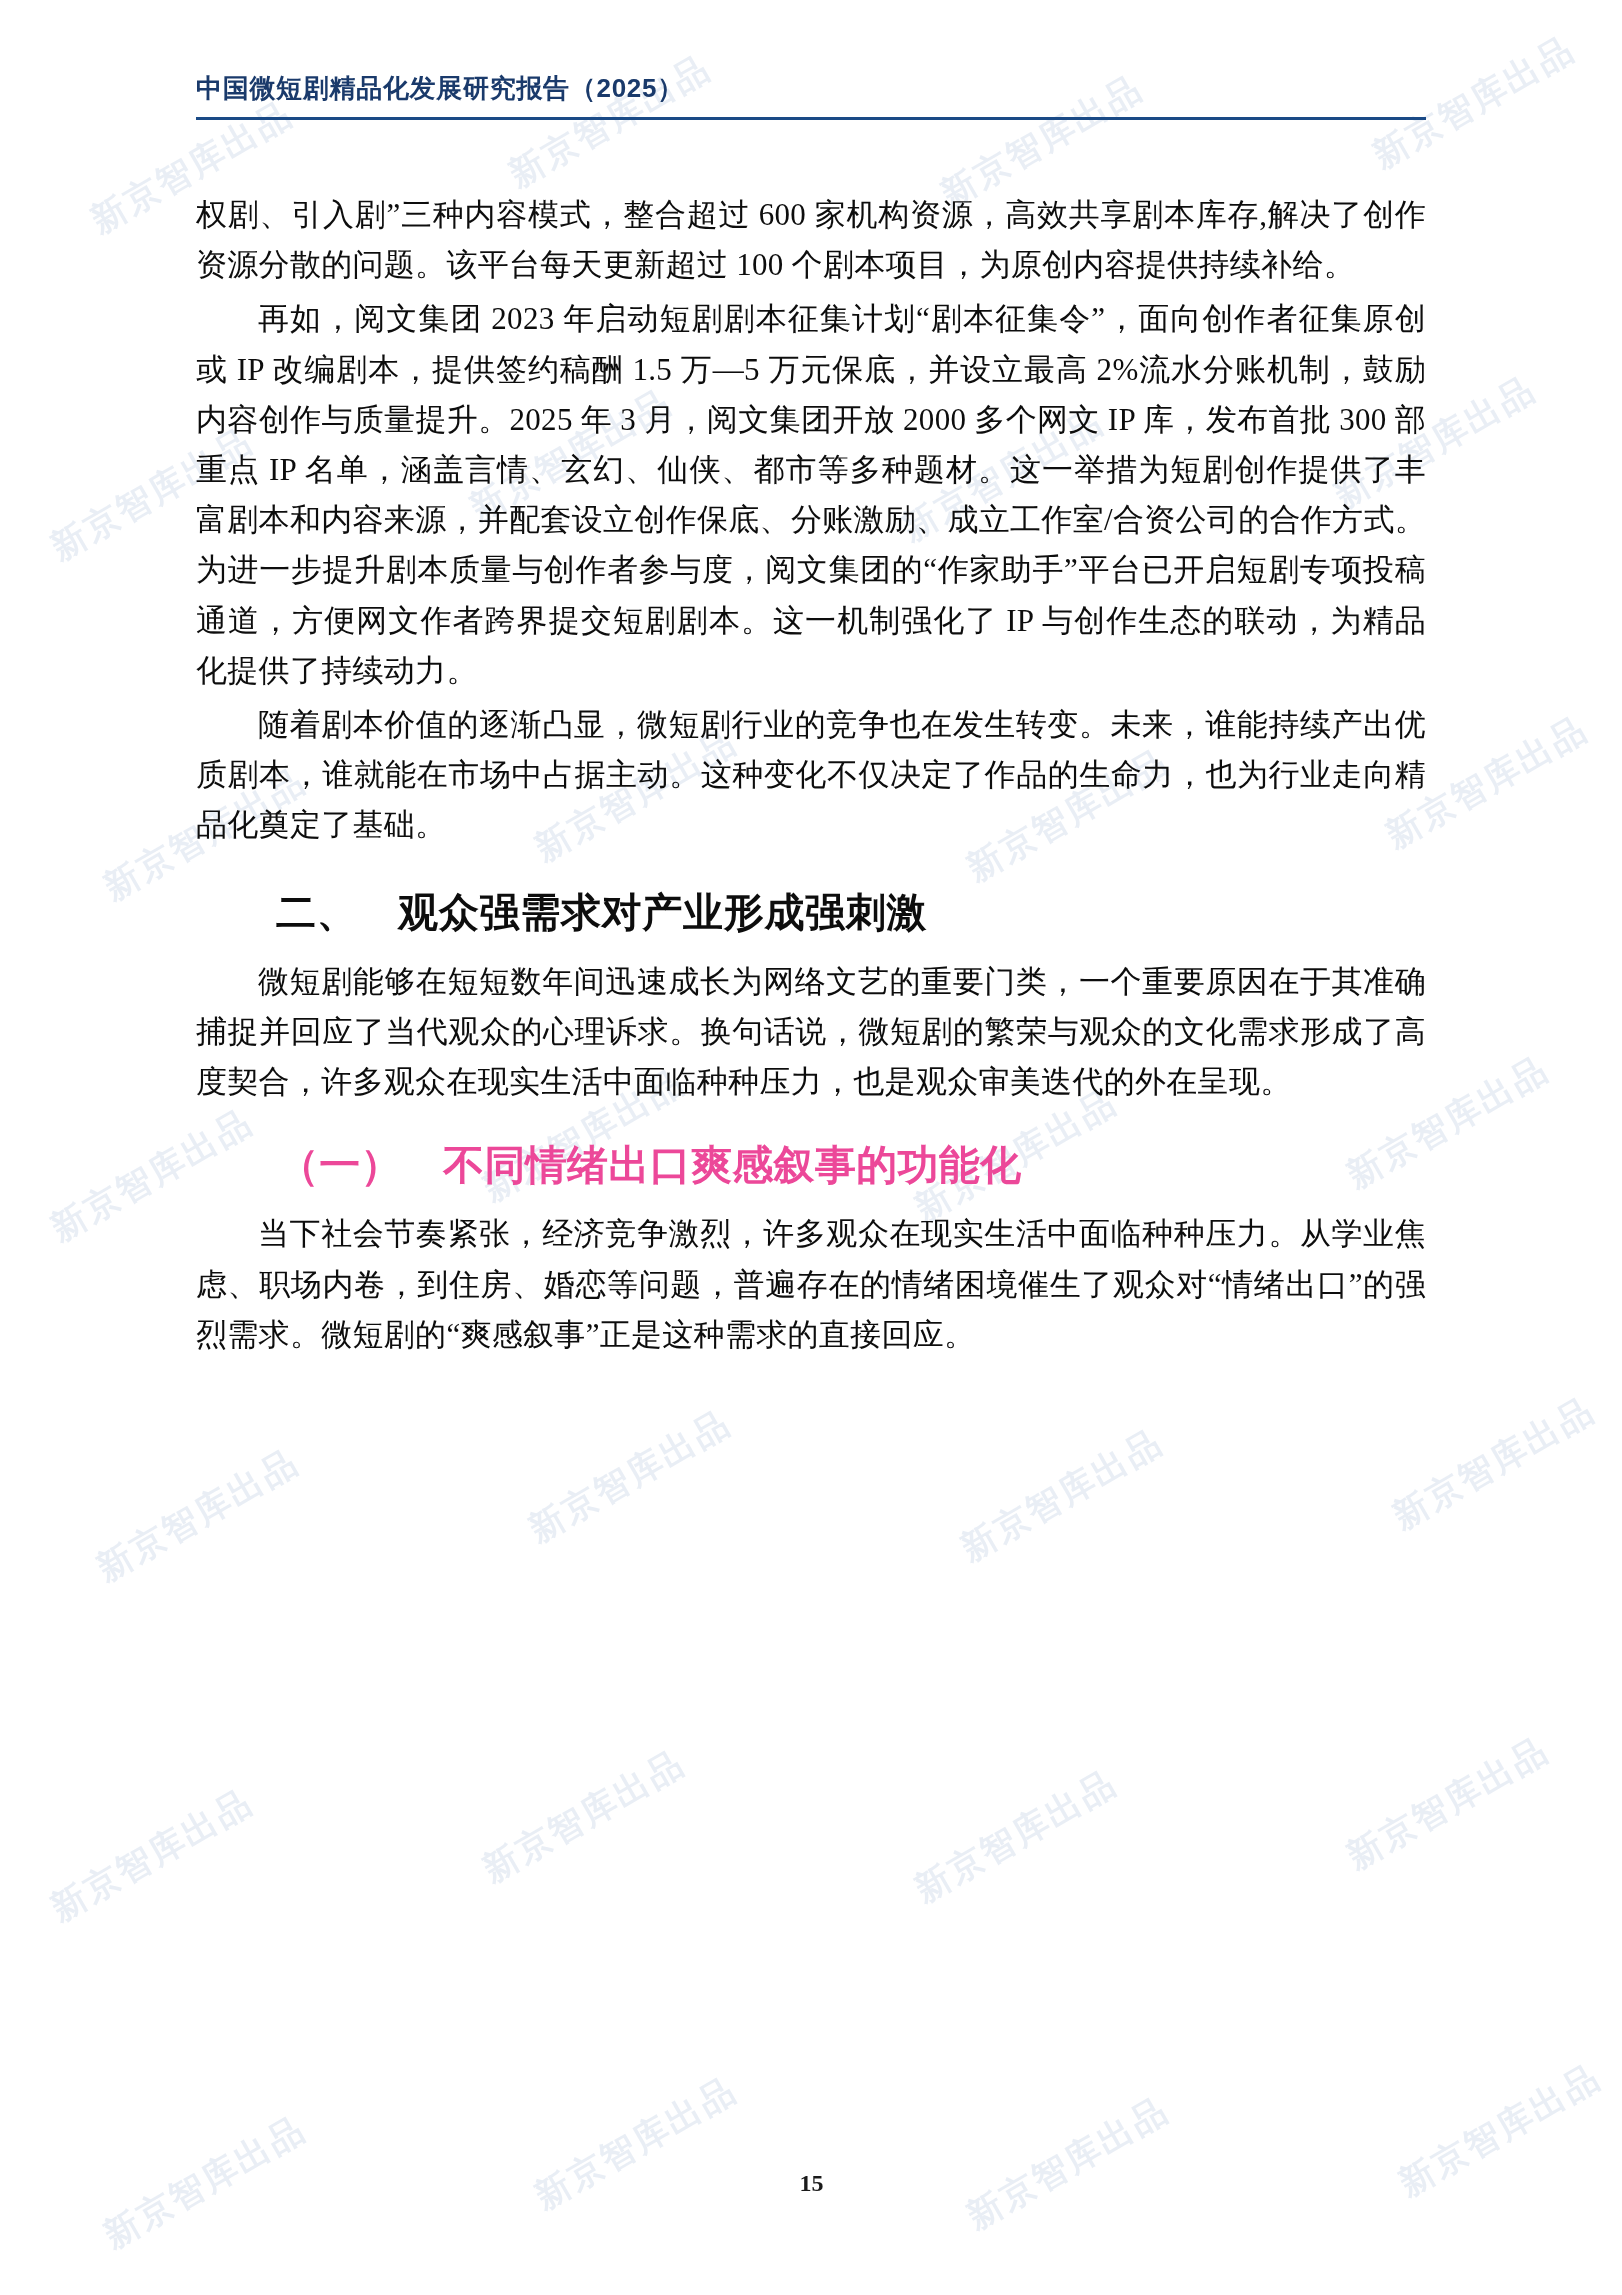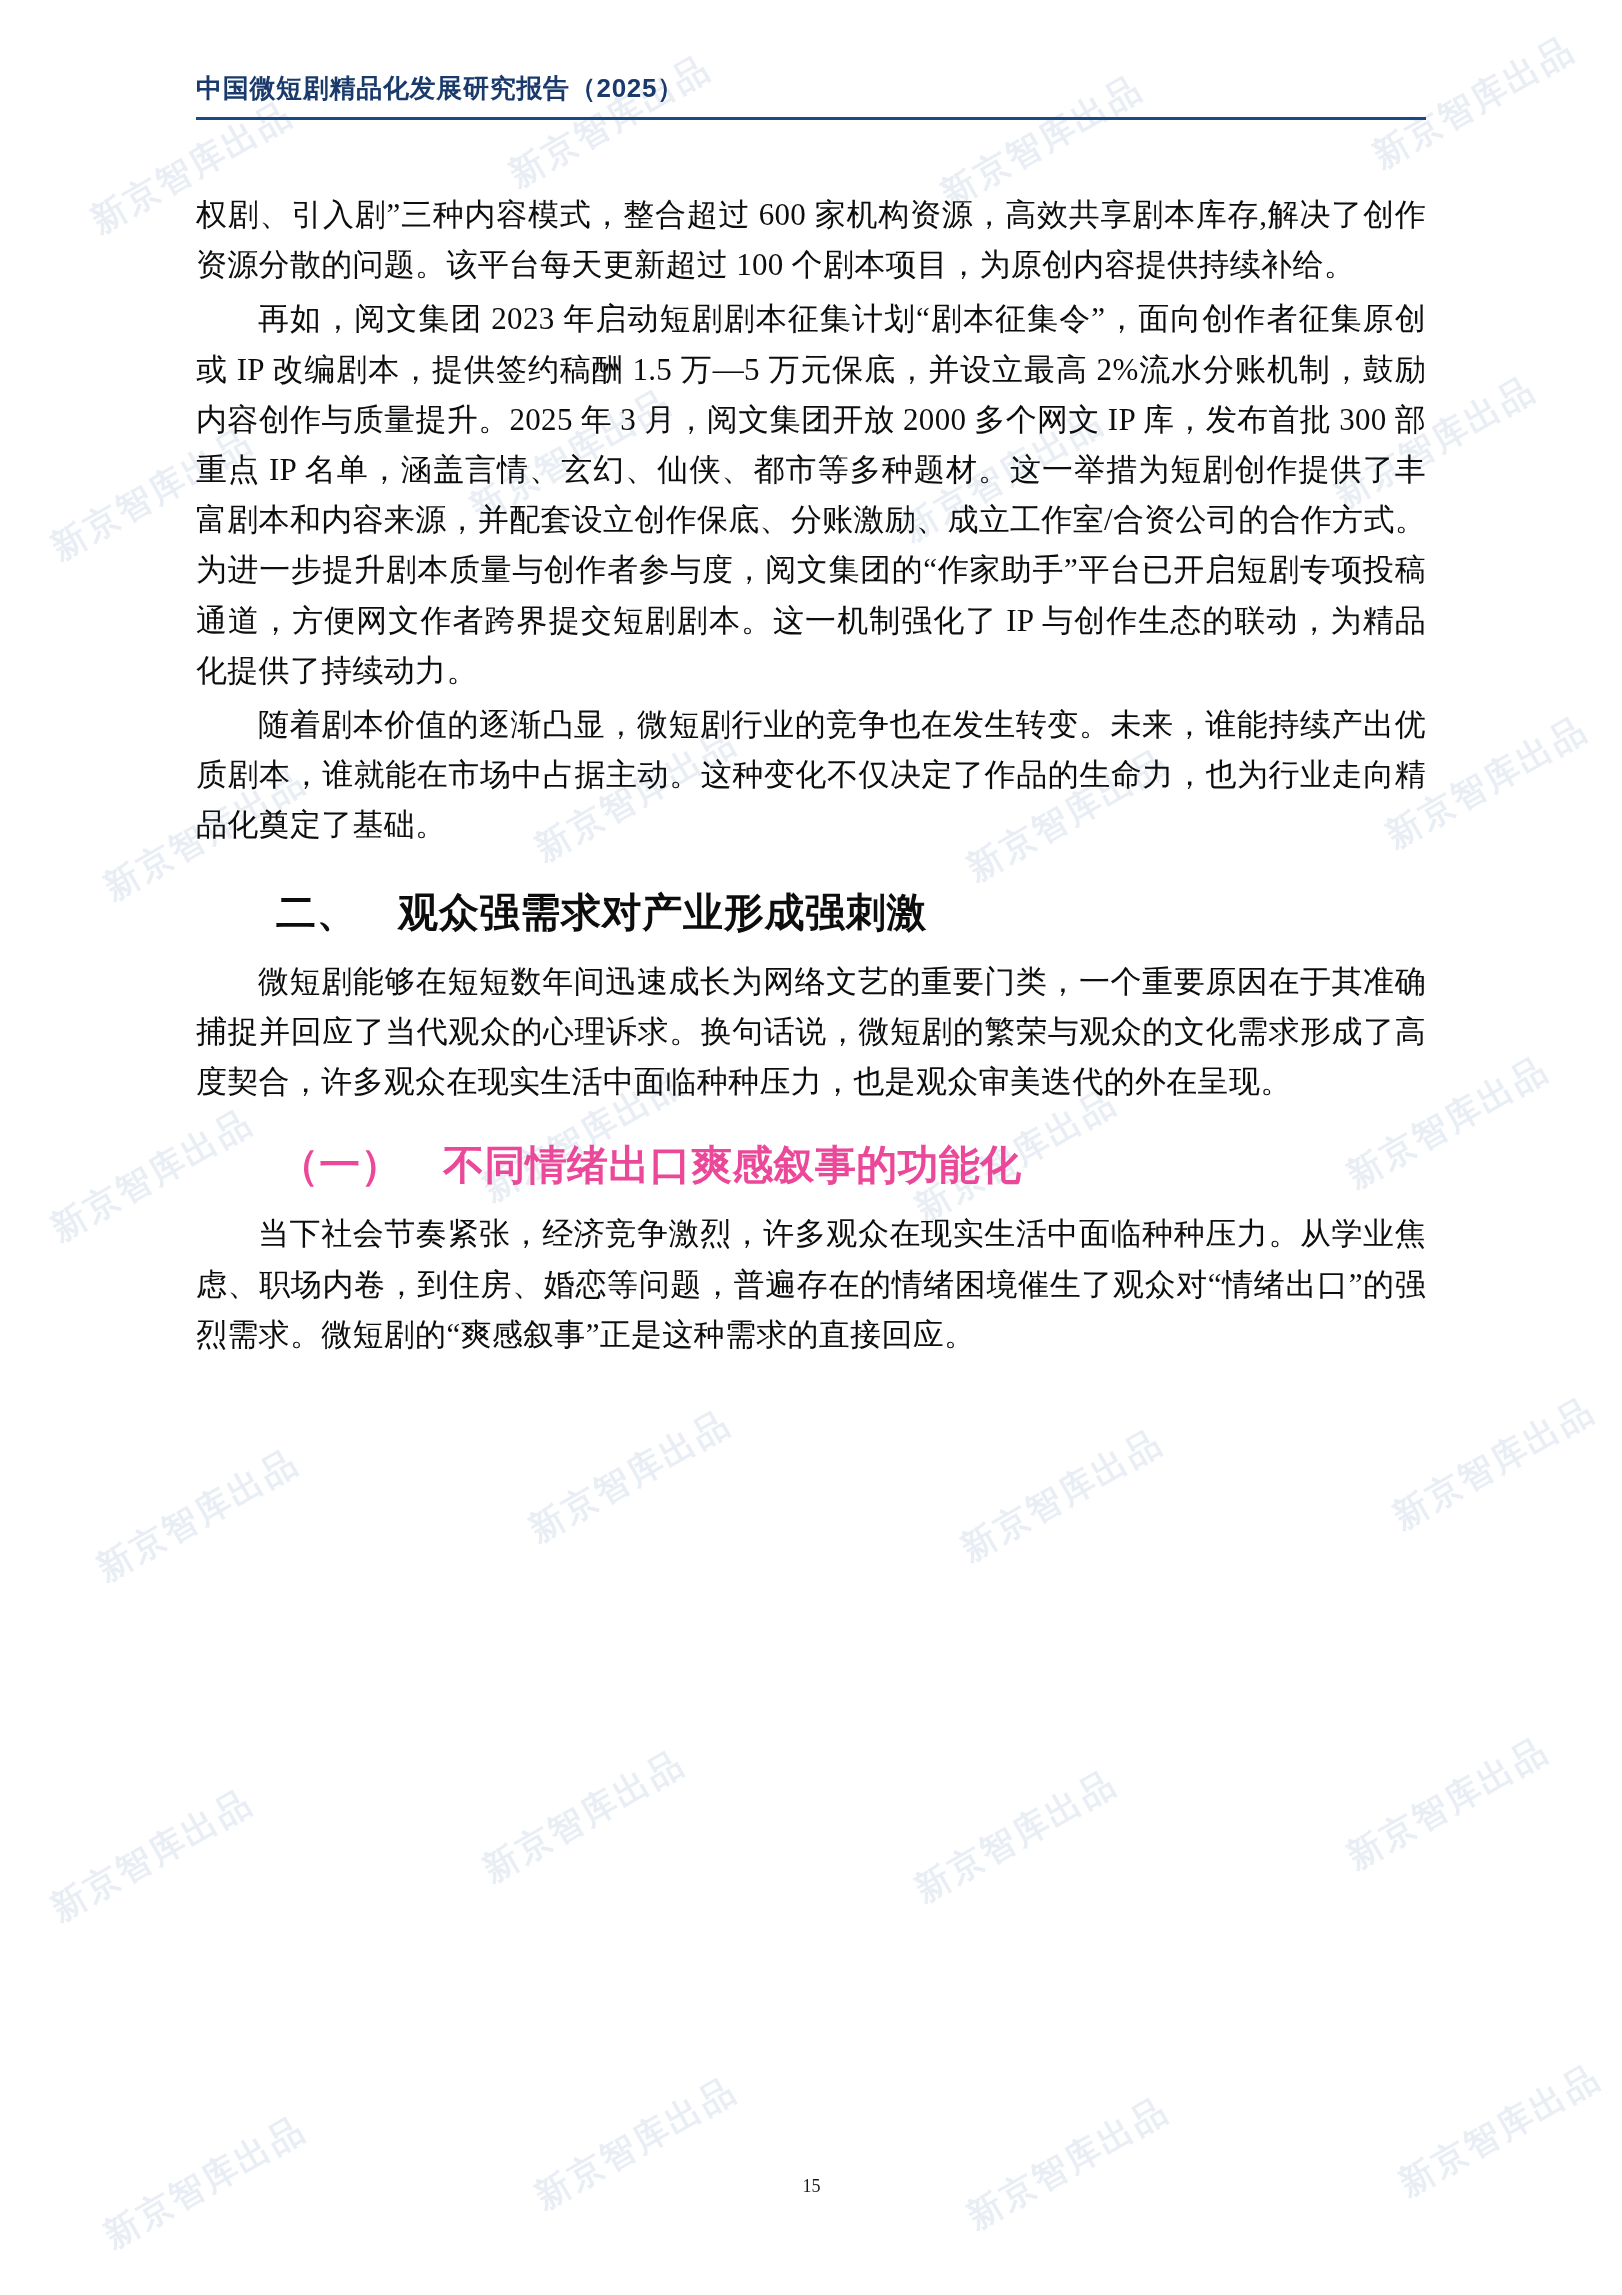--- a/index.html
+++ b/index.html
@@ -96,24 +96,25 @@
     letter-spacing: 0.3px;
   }
 
   
   .page-number {
     position: absolute;
     bottom: 98px;
     left: 0;
     width: 100%;
     text-align: center;
-    font-size: 18px;
+    font-size: 24px;
     color: #1a1a1a;
     z-index: 2;
     font-family: "Liberation Serif", "DejaVu Serif", serif;
+    font-weight: bold;
   }
 </style>
 </head>
 <body>
 
 <div class="page">
 
   <div class="watermark-layer">
     <div class="wm" style="left:79px;  top:144px;">新京智库出品</div>
     <div class="wm" style="left:497px;  top:98px;">新京智库出品</div>

